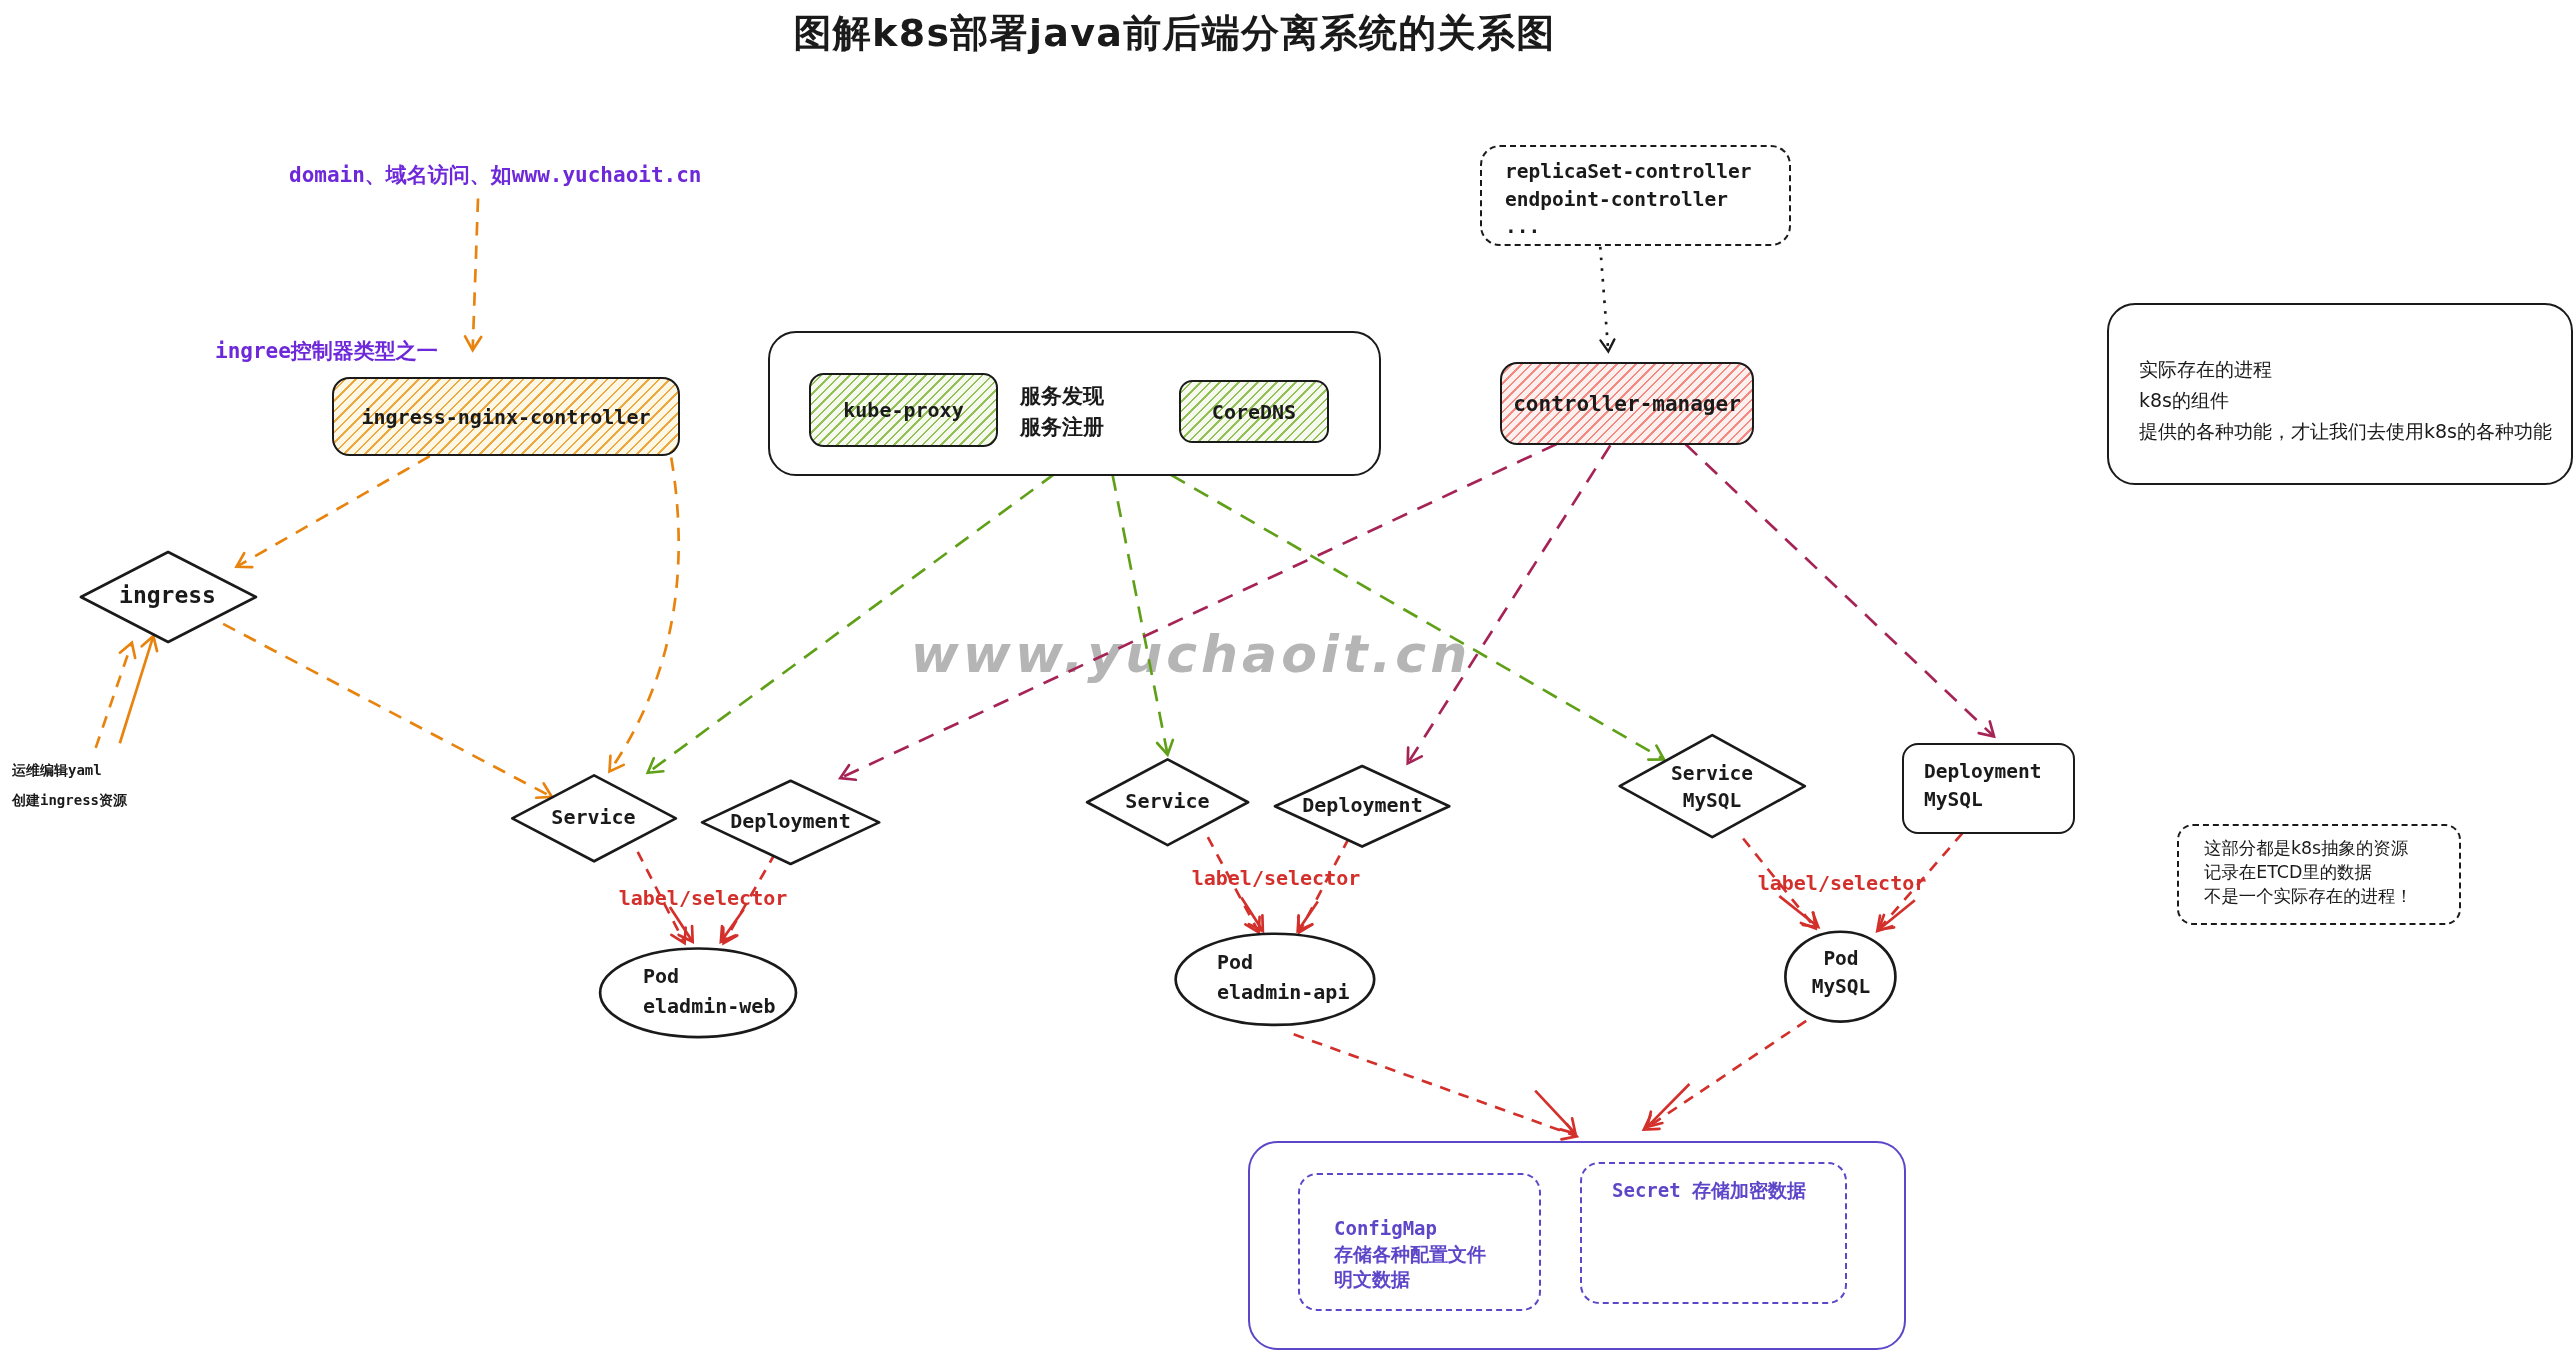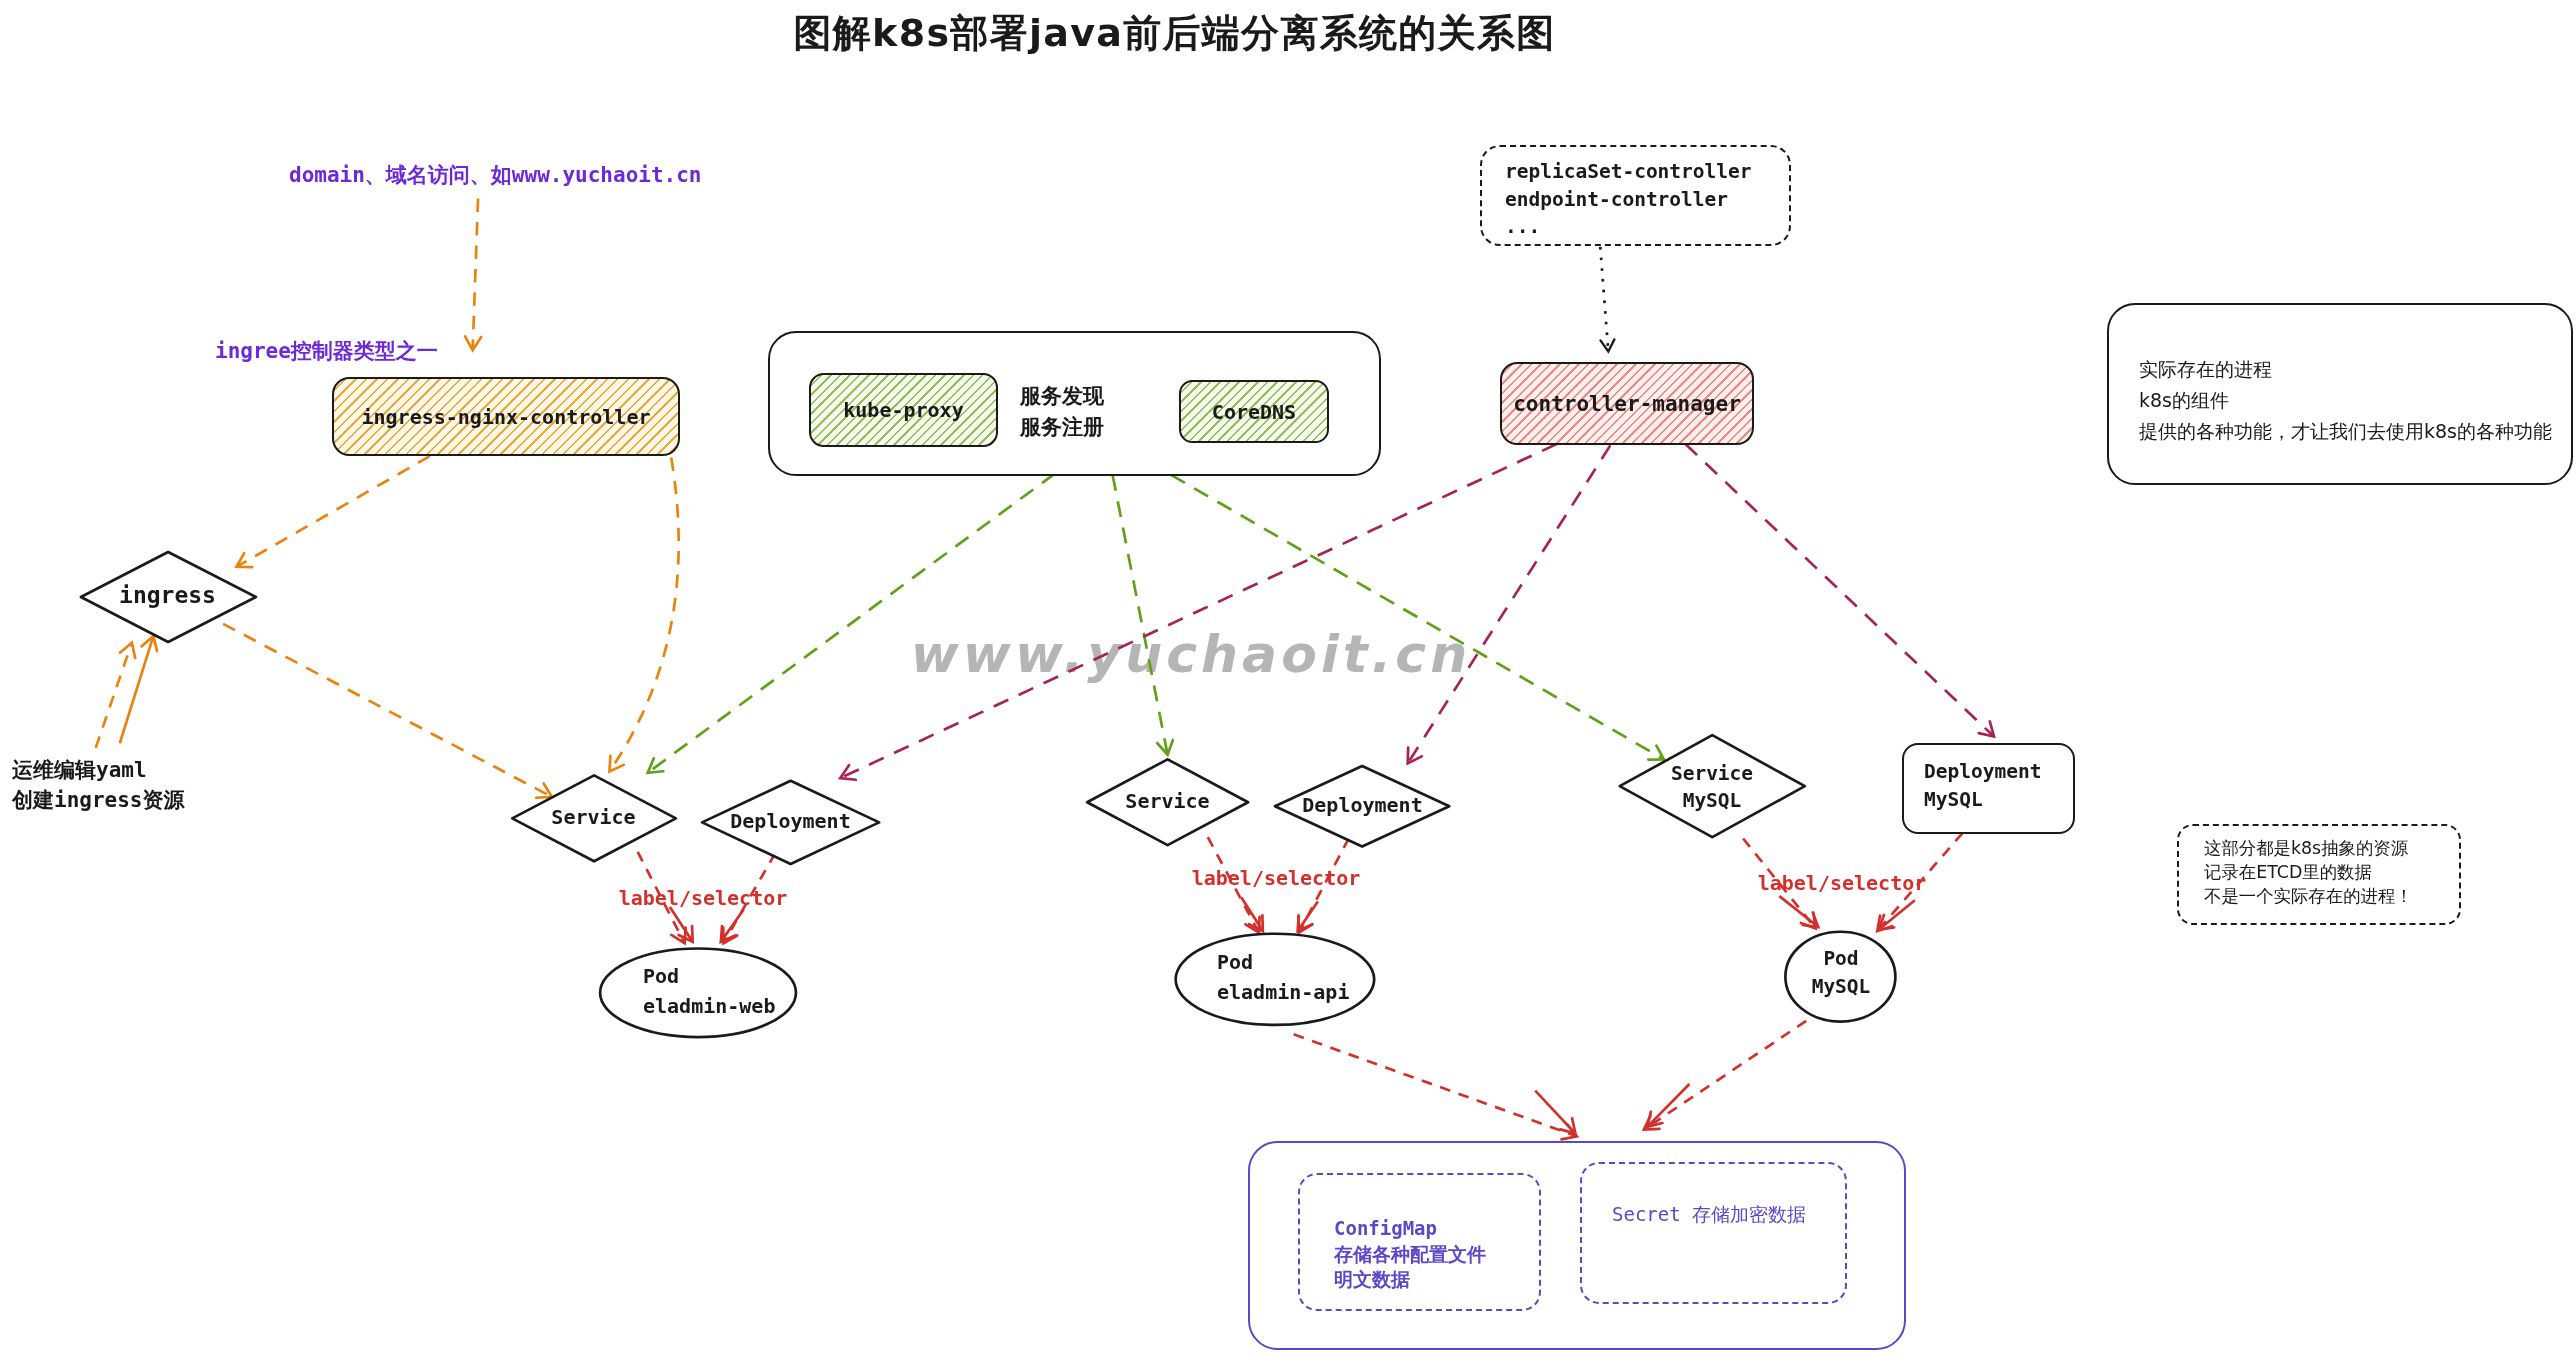--- a/index.html
+++ b/index.html
@@ -147,29 +147,29 @@
   </div>
 
   <div class="abs boxlayer purple-solid" style="left:1248px;top:1141px;width:654px;height:205px;border-radius:29.5px;"></div>
   <div class="abs boxlayer purple-dashed" style="left:1298px;top:1173px;width:239px;height:134px;border-radius:19px;"></div>
   <div class="abs txtlayer mono purple-text" style="left:1334px;top:1216px;font-size:19px;font-weight:700;line-height:25.5px;">
     <div>ConfigMap</div>
     <div>存储各种配置文件</div>
     <div>明文数据</div>
   </div>
   <div class="abs boxlayer purple-dashed" style="left:1580px;top:1162px;width:263px;height:138px;border-radius:19px;"></div>
-  <div class="abs txtlayer mono purple-text" style="left:1612px;top:1178px;font-size:19px;font-weight:400;margin-top:24px;">Secret 存储加密数据</div>
+  <div class="abs txtlayer mono purple-text" style="left:1612px;top:1178px;font-size:19px;font-weight:700;">Secret 存储加密数据</div>
 
   <div class="abs txtlayer page-title" style="left:604px;top:8px;width:1141px;">图解k8s部署java前后端分离系统的关系图</div>
 
   <div class="abs txtlayer note-orange mono" style="left:289px;top:161px;">domain、域名访问、如www.yuchaoit.cn</div>
 
   <div class="abs txtlayer note-orange mono" style="left:215px;top:337px;">ingree控制器类型之一</div>
 
-  <div class="abs txtlayer mono" style="left:12px;top:756px;font-size:21px;font-weight:600;line-height:29.5px;">
+  <div class="abs txtlayer mono" style="left:12px;top:756px;font-size:14px;font-weight:600;line-height:29.5px;">
     <div>运维编辑yaml</div>
     <div>创建ingress资源</div>
   </div>
 
   <div class="abs txtlayer mono" style="left:87px;top:582px;width:161px;text-align:center;font-size:23px;font-weight:600;">ingress</div>
 
   <div class="abs txtlayer mono node-label" style="left:513px;top:805px;width:161px;text-align:center;">Service</div>
   <div class="abs txtlayer mono node-label" style="left:710px;top:809px;width:161px;text-align:center;">Deployment</div>
   <div class="abs txtlayer lbl-selector mono" style="left:616px;top:886px;width:174px;">label/selector</div>
   <div class="abs txtlayer mono node-label" style="left:643px;top:961px;line-height:30px;">

